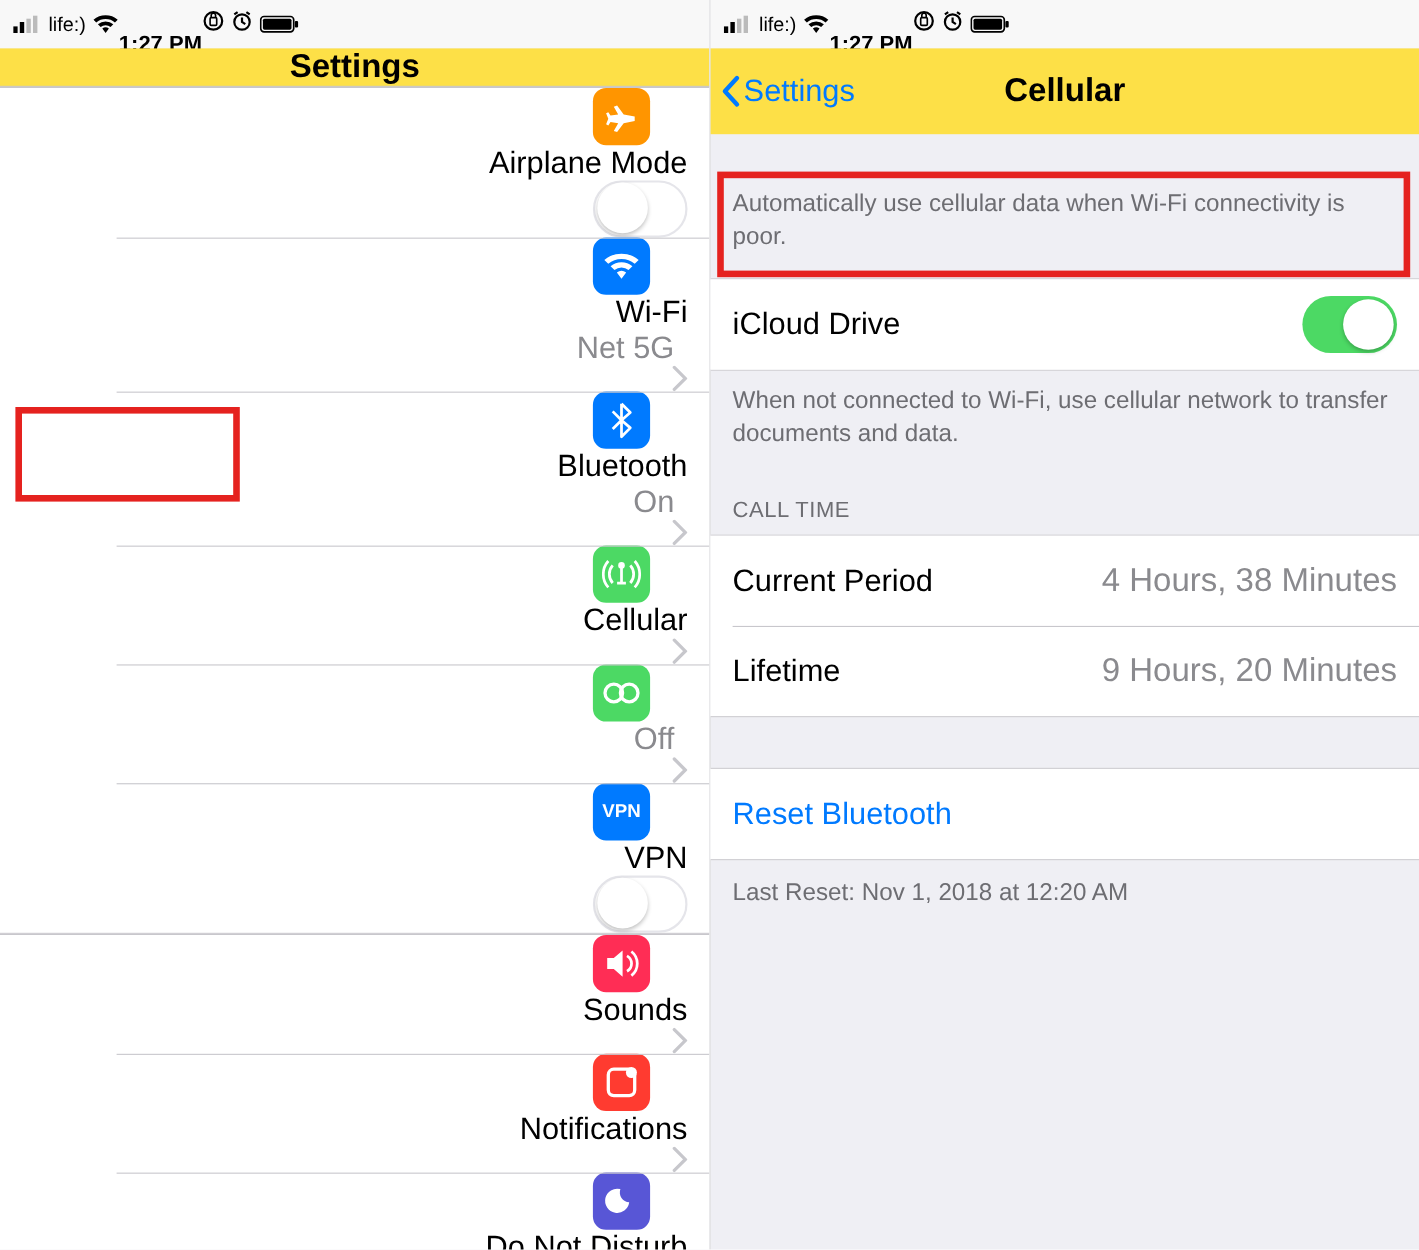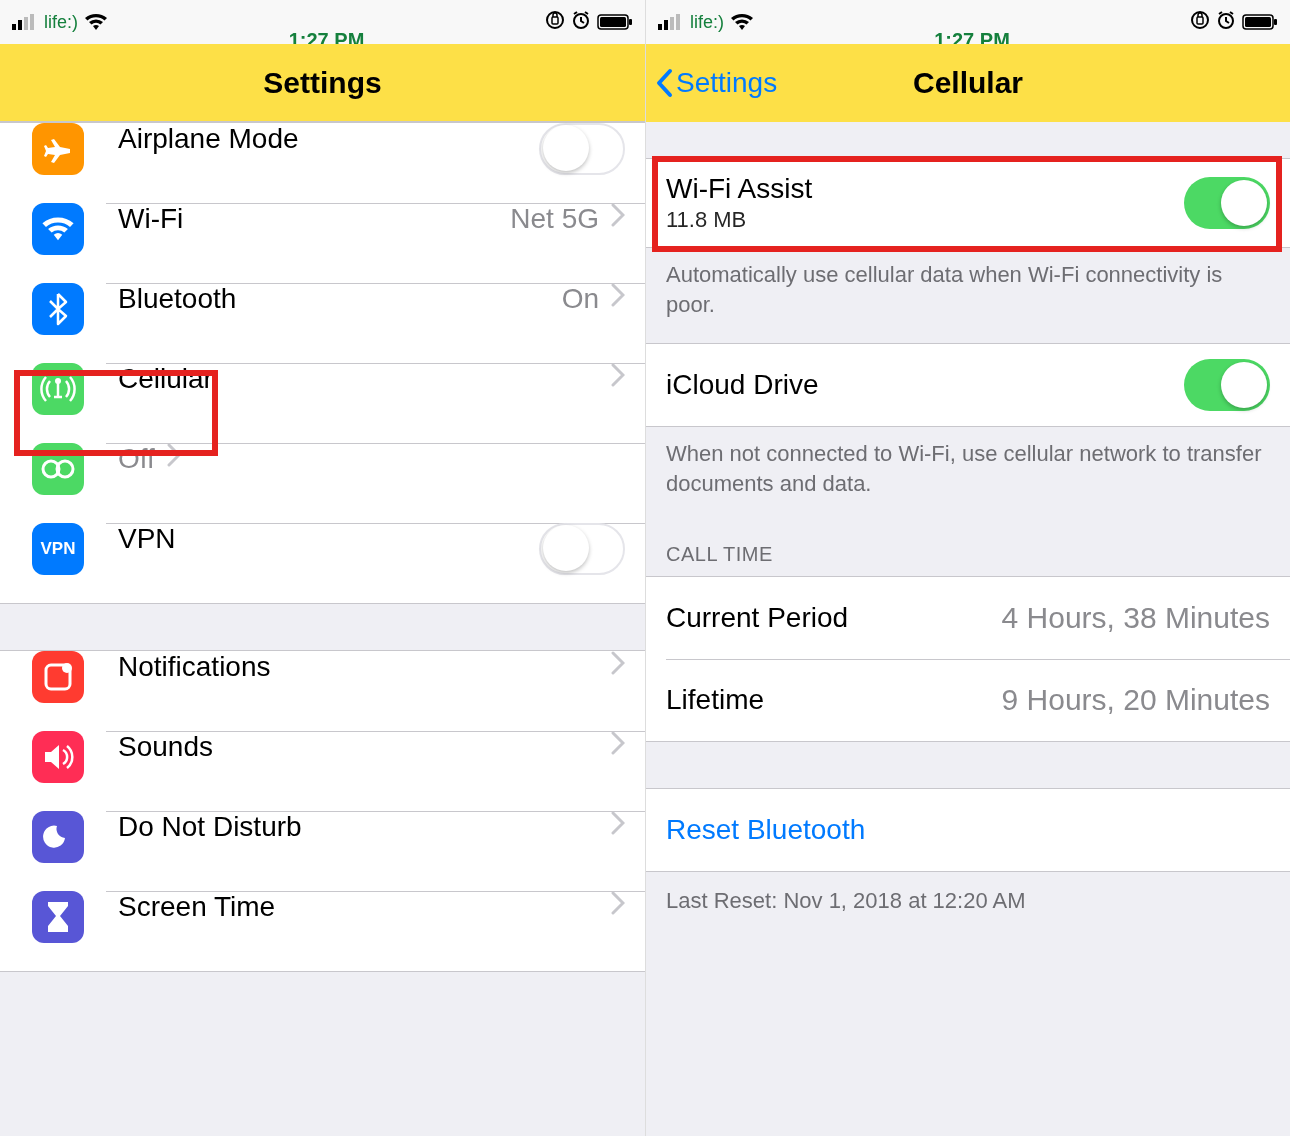--- a/index.html
+++ b/index.html
@@ -18,25 +18,25 @@
     flex-direction: column;
     position: relative;
   }
   .phone + .phone { border-left: 1px solid #ddd; }
 
   
   .status-bar {
     height: 44px;
     display: flex;
     align-items: center;
-    justify-content: space-between;
+    justify-content: flex-start;
     padding: 0 12px;
     font-size: 20px;
     font-weight: 500;
-    color: #15803d;
+    color: #000000;
     background: #f8f8f8;
   }
   .status-left, .status-right { display:flex; align-items:center; gap:6px; }
   .status-time { font-weight:600;margin-top:37px; }
   .signal svg, .wifi svg, .batt svg { display:block; }
   .carrier { font-size:18px; font-weight:400; }
 
   
   .nav-bar {
     height: 78px;
@@ -65,25 +65,26 @@
   .nav-back svg { margin-right: 2px; }
 
   
   .list-group {
     background: #fff;
     border-top: 1px solid #c8c7cc;
     border-bottom: 1px solid #c8c7cc;
   }
   .row {
     display: flex;
-    align-items: flex-start;
+    align-items: flex-end;
     min-height: 80px;
     padding: 0 20px 0 32px;
     position: relative;
     cursor: pointer;
+    flex-direction: column;
   }
   .row + .row::before {
     content: "";
     position: absolute;
     top: 0;
     left: 106px;
     right: 0;
     height: 1px;
     background: #c8c7cc;
   }
@@ -314,42 +315,42 @@
         </div>
     </div>
 
   </div>
 
   <div class="gap"></div>
 
   <div class="list-group">
 
     <div class="row">
+      <div class="icon-box" style="background:#ff2d55">
+        <svg width="34" height="30" viewBox="0 0 34 30">
+            <path d="M4 10 H10 L18 3 V27 L10 20 H4 Z" fill="#fff"></path>
+            <path d="M22 8 A8 8 0 0 1 22 22 M26 4 A14 14 0 0 1 26 26" stroke="#fff" stroke-width="2.5" fill="none"></path>
+          </svg>
+      </div>
+      <div class="row-label">Sounds</div>
+      <span class="chevron">
+          <svg width="14" height="24">
+            <path d="M2 2 L12 12 L2 22" stroke="#c7c7cc" stroke-width="3" fill="none" stroke-linecap="round"></path>
+          </svg>
+        </span>
+    </div>
+
+    <div class="row">
       <div class="icon-box" style="background:#ff3b30">
         <svg width="34" height="34" viewBox="0 0 34 34">
             <rect x="5" y="5" width="24" height="24" rx="5" fill="none" stroke="#fff" stroke-width="3"></rect>
             <circle cx="26" cy="8" r="5" fill="#fff"></circle>
           </svg>
       </div>
       <div class="row-label">Notifications</div>
-      <span class="chevron">
-          <svg width="14" height="24">
-            <path d="M2 2 L12 12 L2 22" stroke="#c7c7cc" stroke-width="3" fill="none" stroke-linecap="round"></path>
-          </svg>
-        </span>
-    </div>
-
-    <div class="row">
-      <div class="icon-box" style="background:#ff2d55">
-        <svg width="34" height="30" viewBox="0 0 34 30">
-            <path d="M4 10 H10 L18 3 V27 L10 20 H4 Z" fill="#fff"></path>
-            <path d="M22 8 A8 8 0 0 1 22 22 M26 4 A14 14 0 0 1 26 26" stroke="#fff" stroke-width="2.5" fill="none"></path>
-          </svg>
-      </div>
-      <div class="row-label">Sounds</div>
       <span class="chevron">
           <svg width="14" height="24">
             <path d="M2 2 L12 12 L2 22" stroke="#c7c7cc" stroke-width="3" fill="none" stroke-linecap="round"></path>
           </svg>
         </span>
     </div>
 
     <div class="row">
       <div class="icon-box" style="background:#5856d6">
         <svg width="34" height="34" viewBox="0 0 34 34">
@@ -435,31 +436,20 @@
         </svg>
       <span>Settings</span>
     </div>
     <div class="nav-title">Cellular</div>
   </div>
 
   <div class="spacer-top-right"></div>
 
   <div style="height:22px"></div>
 
-  <div class="list-group">
-    <div class="row2">
-      <div class="main">
-        <div class="title">Wi-Fi Assist</div>
-        <div class="sub">11.8 MB</div>
-      </div>
-      <div class="switch on">
-          <div class="knob"></div>
-        </div>
-    </div>
-  </div>
   <div class="footer-text">Automatically use cellular data when Wi-Fi connectivity is poor.</div>
 
   <div class="list-group">
     <div class="row2">
       <div class="main">
           <div class="title">iCloud Drive</div>
         </div>
       <div class="switch on">
           <div class="knob"></div>
         </div>

